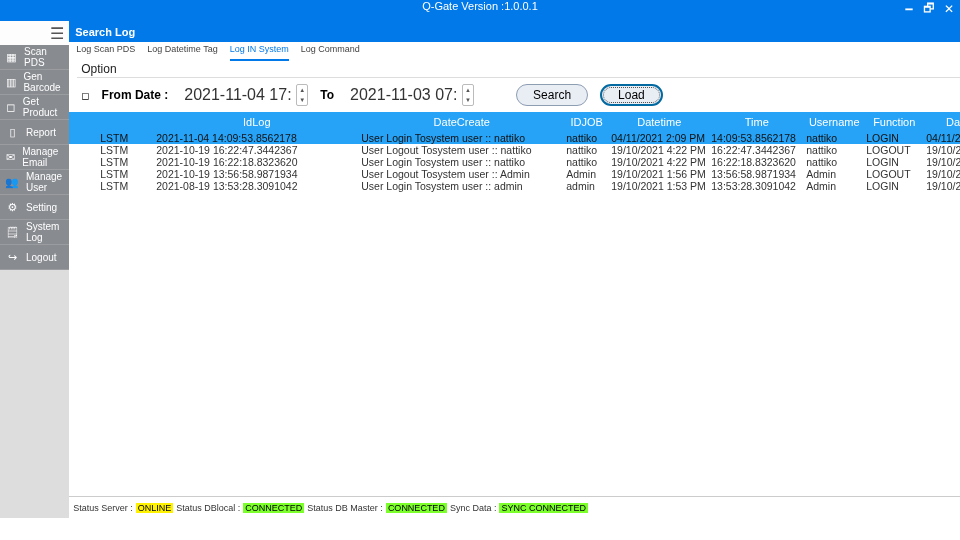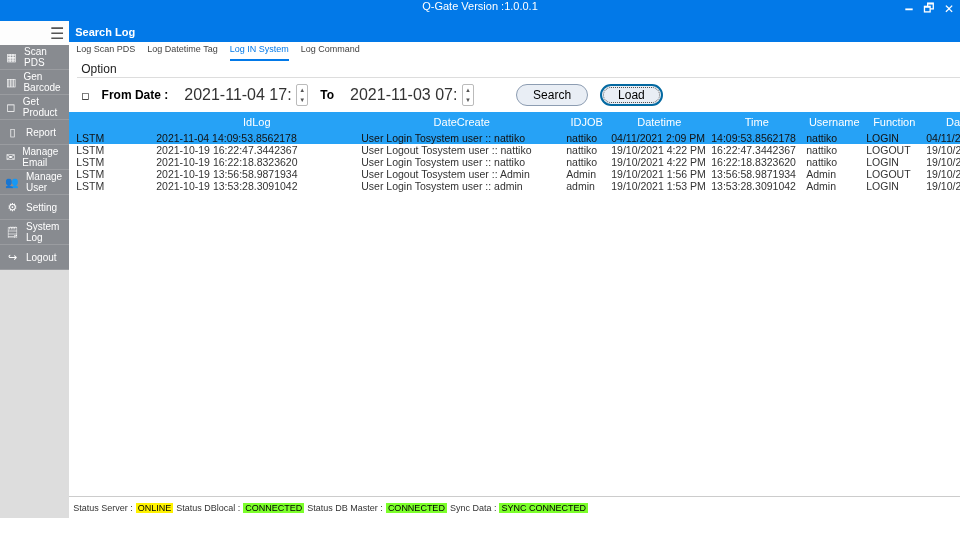--- a/index.html
+++ b/index.html
@@ -37,21 +37,21 @@
 .c2{width:205px;text-align:center}
 .c3{width:205px;text-align:center}
 .c4{width:45px;text-align:center}
 .c5{width:100px;text-align:center}
 .c6{width:95px;text-align:center}
 .c7{width:60px;text-align:center}
 .c8{width:60px;text-align:center}
 .c9{width:100px;text-align:center}
 .row{height:12px;display:flex;font-size:10.5px;color:#333;font-family:Tahoma,sans-serif}
 .row.sel{background:#26a2f6;color:#111}
-.row .c1{text-align:left;padding-left:7px}
+.row .c1{text-align:center;padding-left:7px}
 .row .c2,.row .c3{text-align:left}
 .row .c4{text-align:left}
 .row .c5{text-align:left}
 .row .c6{text-align:left}
 .row .c7{text-align:left}
 .row .c8{text-align:left}
 .row .c9{text-align:left}
 .statusbar{height:22px;border-top:1px solid #ccc;display:flex;align-items:center;padding:0 4px;font-size:9px;gap:3px;position:absolute;bottom:0;left:0;right:0;background:#fff}
 .statusbar span.lab{color:#333}
 .hl-y{background:#fff200;padding:0 2px}
@@ -196,21 +196,21 @@
           <div class="c3">User Logout Tosystem user :: Admin</div>
           <div class="c4">Admin</div>
           <div class="c5">19/10/2021 1:56 PM</div>
           <div class="c6">13:56:58.9871934</div>
           <div class="c7">Admin</div>
           <div class="c8">LOGOUT</div>
           <div class="c9">19/10/2021 1:56 PM</div>
         </div>
         <div class="row">
           <div class="c1">LSTM</div>
-          <div class="c2">2021-10-19  13:53:28.3091042</div>
+          <div class="c2">2021-08-19  13:53:28.3091042</div>
           <div class="c3">User Login Tosystem user :: admin</div>
           <div class="c4">admin</div>
           <div class="c5">19/10/2021 1:53 PM</div>
           <div class="c6">13:53:28.3091042</div>
           <div class="c7">Admin</div>
           <div class="c8">LOGIN</div>
           <div class="c9">19/10/2021 1:53 PM</div>
         </div>
       </div>
 

